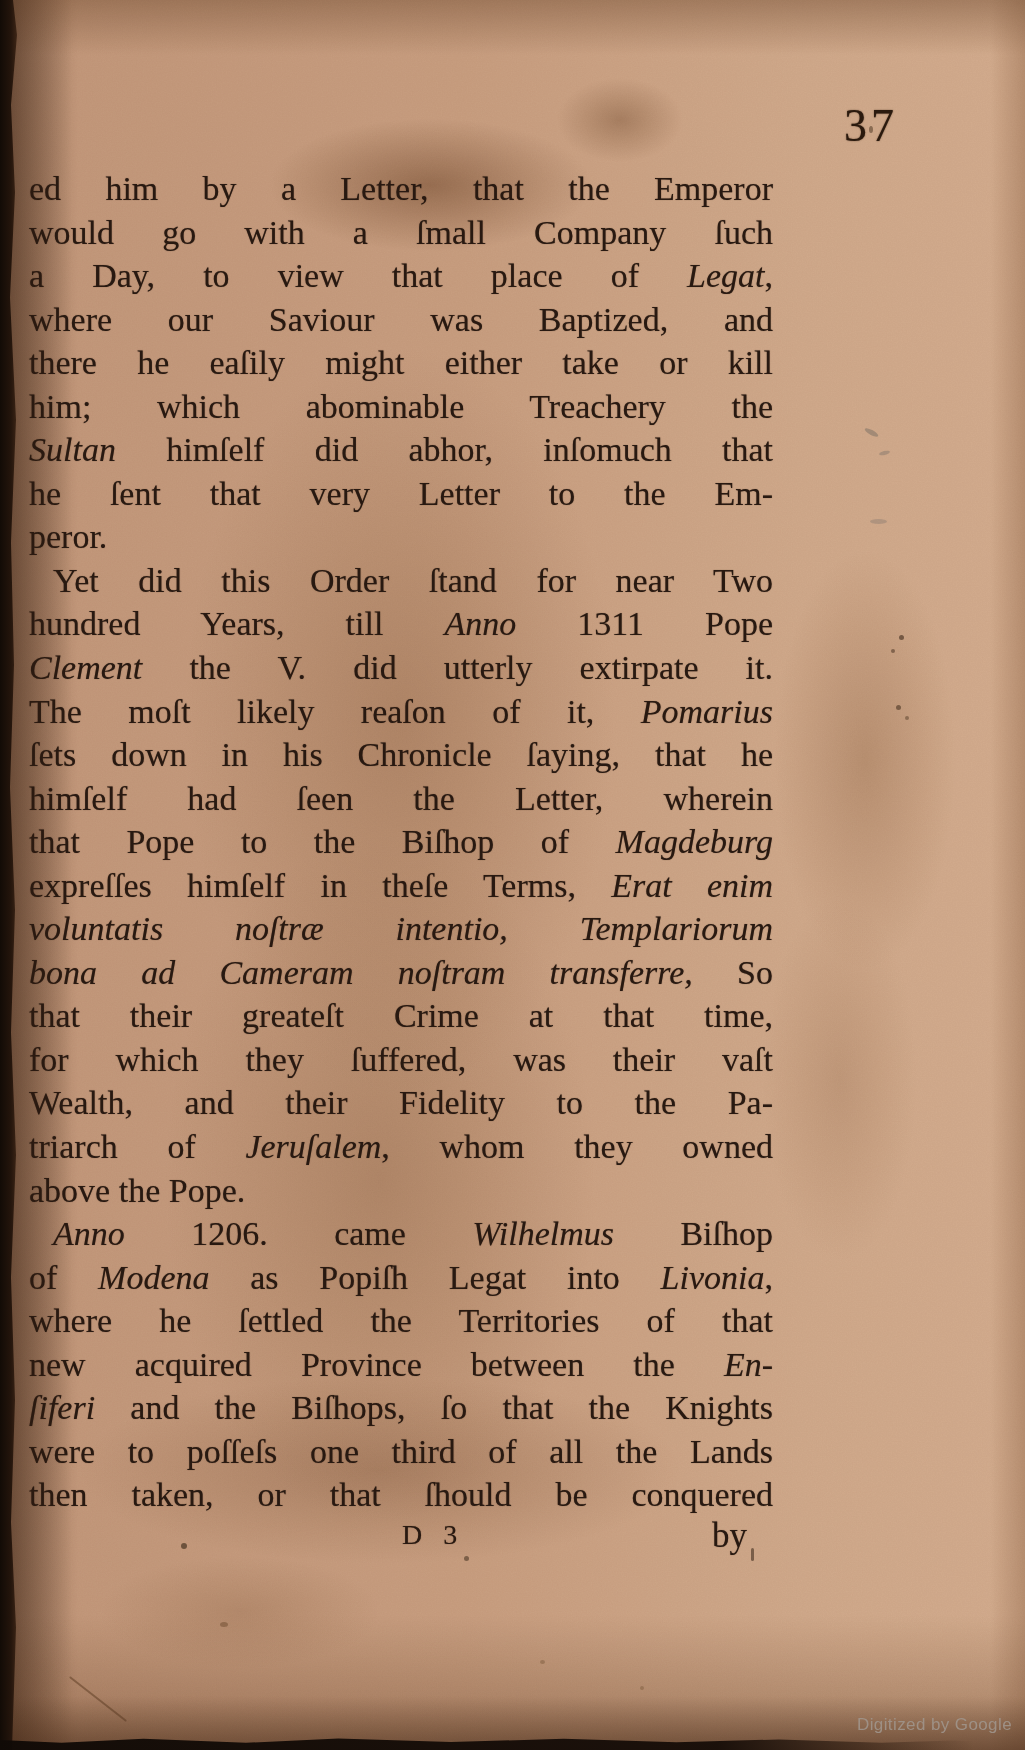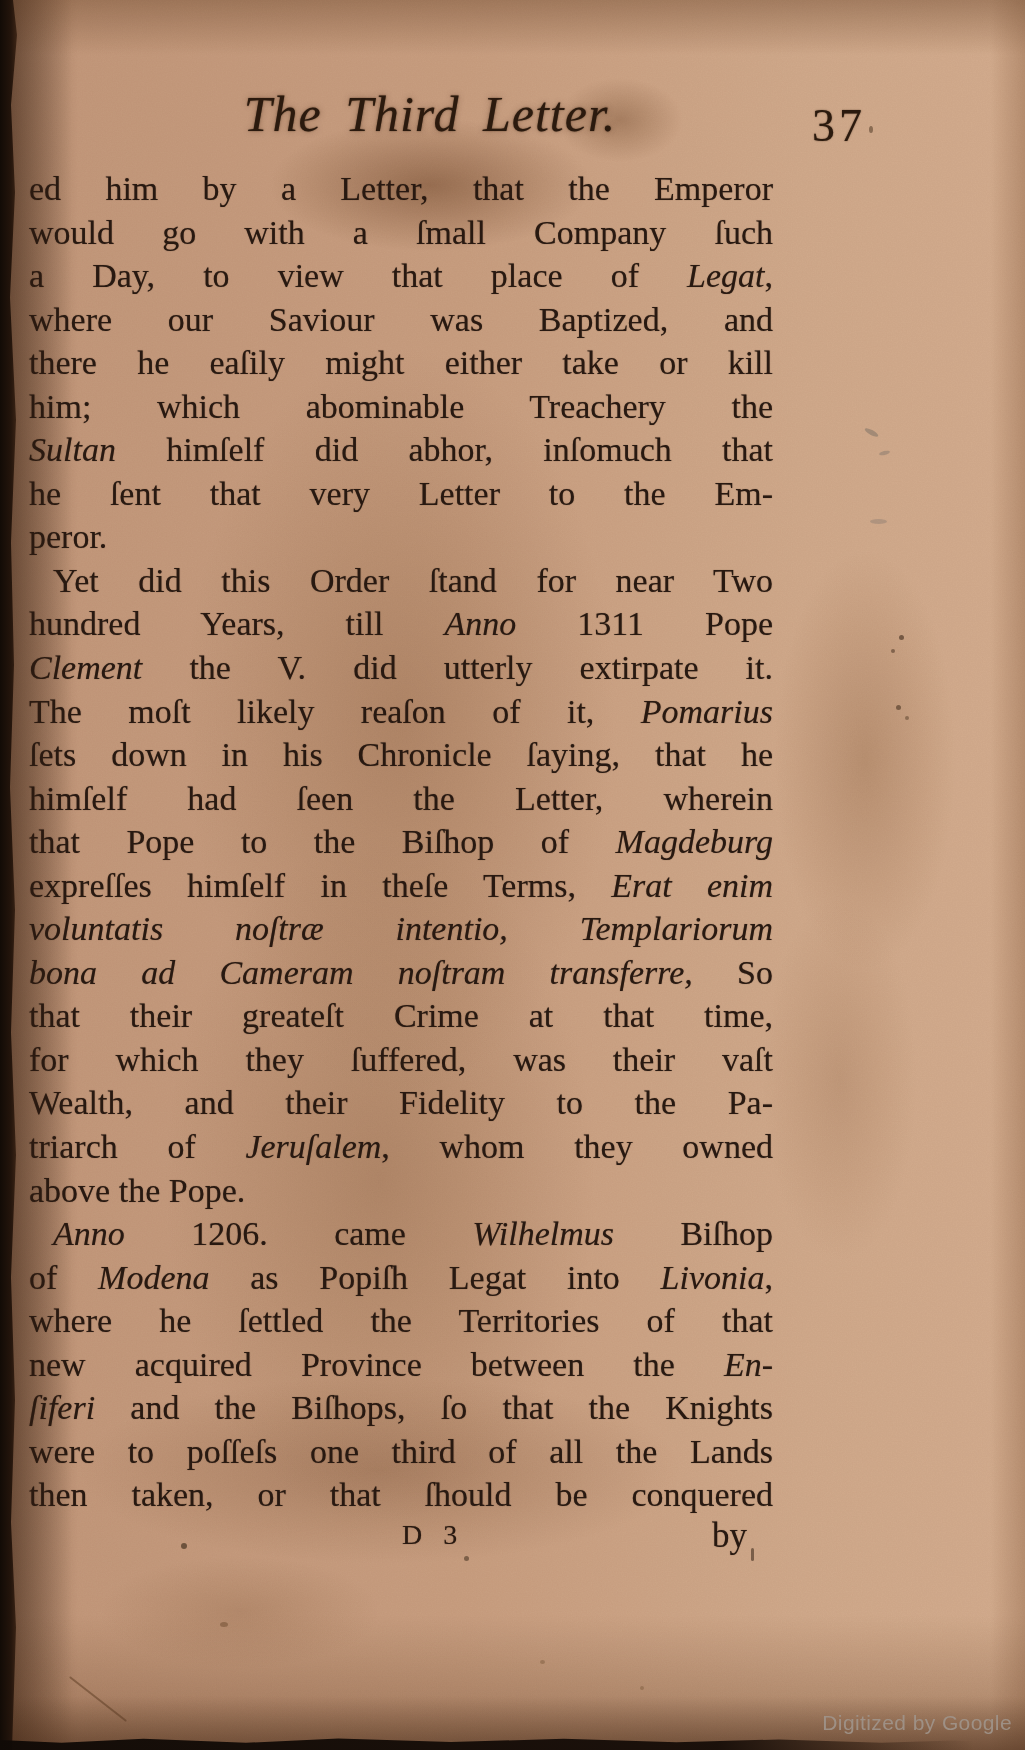--- a/index.html
+++ b/index.html
@@ -29,35 +29,35 @@
   .left-soft{position:absolute;left:0;top:0;width:72px;height:100%;z-index:4;
     background:linear-gradient(90deg,rgba(50,28,14,.45),rgba(50,28,14,0));}
   .bottom-soft{position:absolute;left:0;bottom:0;width:100%;height:54px;z-index:4;
     background:linear-gradient(0deg,rgba(70,42,24,.55),rgba(70,42,24,0));}
   .bottom-edge{position:absolute;left:0;bottom:0;width:100%;height:16px;z-index:5;
     background:linear-gradient(90deg,rgba(16,10,6,.96) 0%,rgba(22,13,8,.95) 70%,rgba(40,24,14,.55) 84%,rgba(60,38,22,0) 95%);
     clip-path:polygon(0 38%,6% 55%,14% 30%,24% 55%,33% 28%,44% 50%,55% 30%,66% 52%,76% 34%,86% 55%,93% 40%,100% 60%,100% 100%,0 100%);}
   .header{position:absolute;left:0;top:84px;width:860px;text-align:center;z-index:3;
     font-style:italic;font-size:50px;line-height:60px;letter-spacing:1px;word-spacing:10px;
     color:#2b1a0e;text-shadow:0 0 1.5px rgba(44,26,12,.7), 0 0 6px rgba(80,50,28,.35);}
-  .pagenum{position:absolute;left:812px;top:98px;z-index:3;font-size:46px;line-height:56px;
+  .pagenum{position:absolute;left:844px;top:98px;z-index:3;font-size:46px;line-height:56px;
     color:#2b1a0e;text-shadow:0 0 1.5px rgba(44,26,12,.7);letter-spacing:4px;}
   .body{position:absolute;left:29px;top:167px;width:744px;z-index:3;
     font-size:34px;line-height:43.55px;color:#281911;
     text-shadow:0 0 1px rgba(40,24,12,.55);}
   .line{text-align:justify;text-align-last:justify;-moz-text-align-last:justify;text-justify:inter-word;height:43.55px;overflow:visible;}
   .line.nj{text-align:left;text-align-last:left;-moz-text-align-last:left;}
   .line.ind{padding-left:24px;}
   .it{font-style:italic;}
   .sig{position:absolute;left:402px;top:1513px;z-index:3;font-size:28px;line-height:44px;
     letter-spacing:7px;color:#281911;text-shadow:0 0 1px rgba(40,24,12,.55);}
   .catch{position:absolute;left:712px;top:1514px;z-index:3;font-size:35px;line-height:44px;
     color:#281911;text-shadow:0 0 1px rgba(40,24,12,.55);text-align:center;}
   .watermark{position:absolute;right:13px;bottom:15px;z-index:6;
-    font-family:"Liberation Sans","DejaVu Sans",sans-serif;font-size:21px;
+    font-family:"Liberation Sans","DejaVu Sans",sans-serif;font-size:17px;
     color:rgba(160,148,138,.92);letter-spacing:.4px;}
   .sp{position:absolute;display:block;border-radius:50%;z-index:3;}
 </style>
 </head>
 <body>
 
 <div class="page">
 
   <svg class="grain" xmlns="http://www.w3.org/2000/svg" width="1025" height="1750">
     <filter id="grain-f">
@@ -65,23 +65,20 @@
       <feColorMatrix type="matrix" values="0 0 0 0 0.38  0 0 0 0 0.25  0 0 0 0 0.14  0 0 0 0.22 0"></feColorMatrix>
     </filter>
     <rect width="100%" height="100%" filter="url(#grain-f)"></rect>
   </svg>
 
   <div class="left-soft"></div>
   <div class="left-edge"></div>
   <div class="bottom-soft"></div>
   <div class="bottom-edge"></div>
 
-  <div class="header">
-    <span>The Third Letter.</span>
-  </div>
   <div class="pagenum">37</div>
 
   <div class="body">
       <div class="line"><span>ed him by a Letter, that the Emperor</span></div>
       <div class="line"><span>would go with a ſmall Company ſuch</span></div>
       <div class="line"><span>a Day, to view that place of </span><span class="it">Legat</span><span>,</span></div>
       <div class="line"><span>where our Saviour was Baptized, and</span></div>
       <div class="line"><span>there he eaſily might either take or kill</span></div>
       <div class="line"><span>him; which abominable Treachery the</span></div>
       <div class="line"><span class="it">Sultan</span><span> himſelf did abhor, inſomuch that</span></div>

